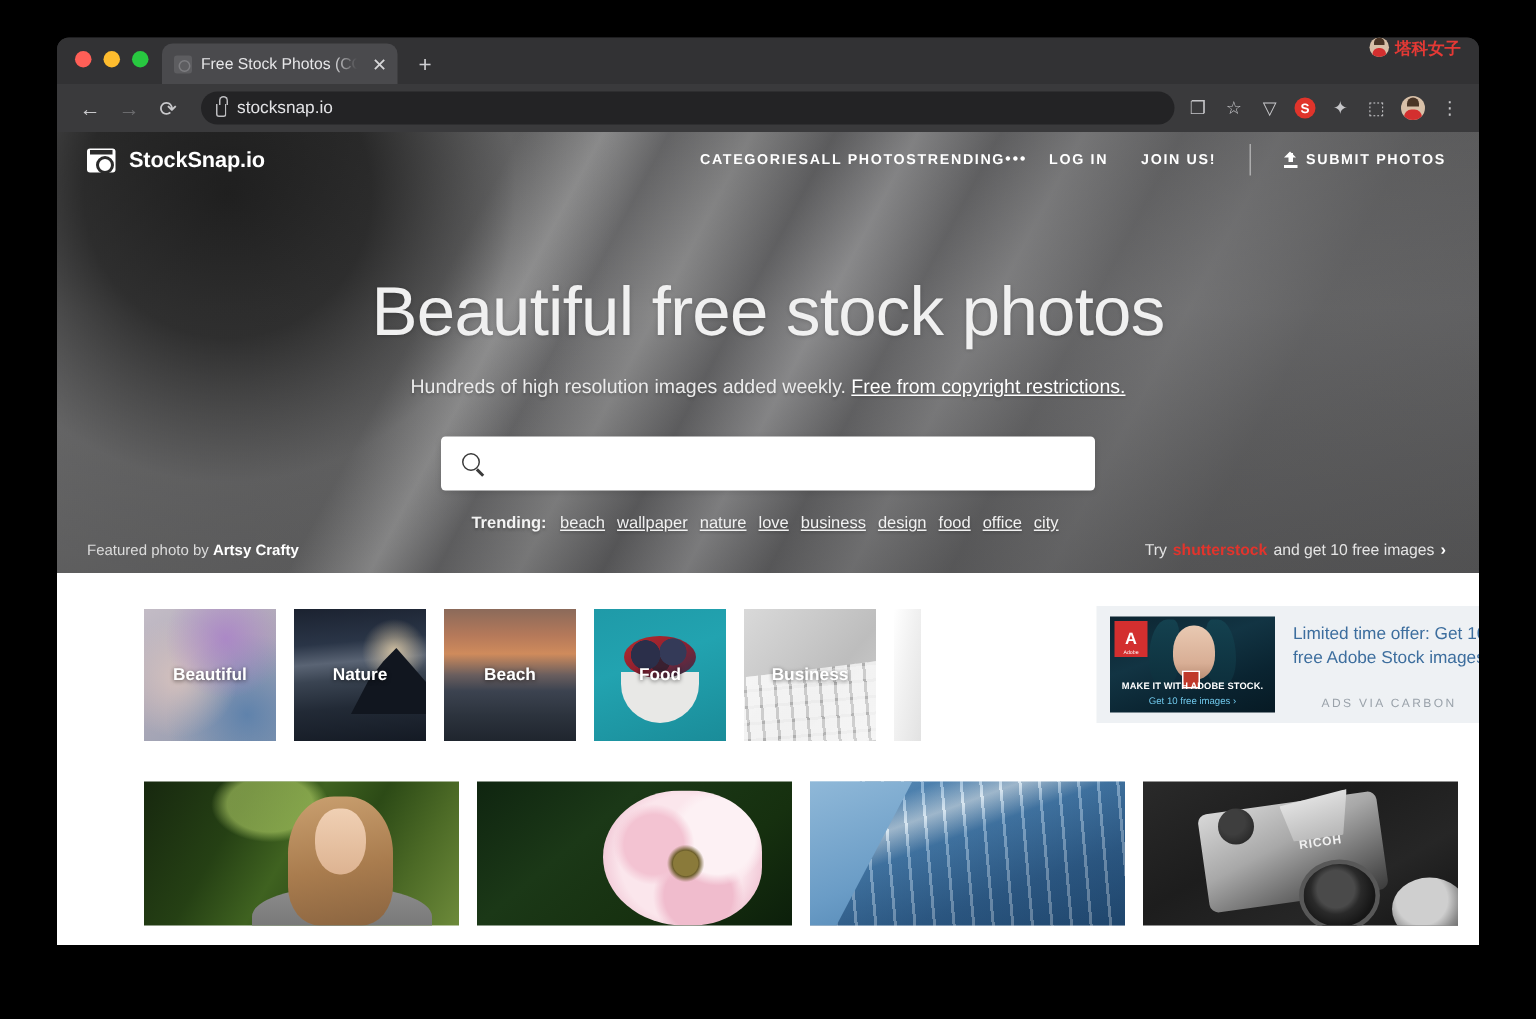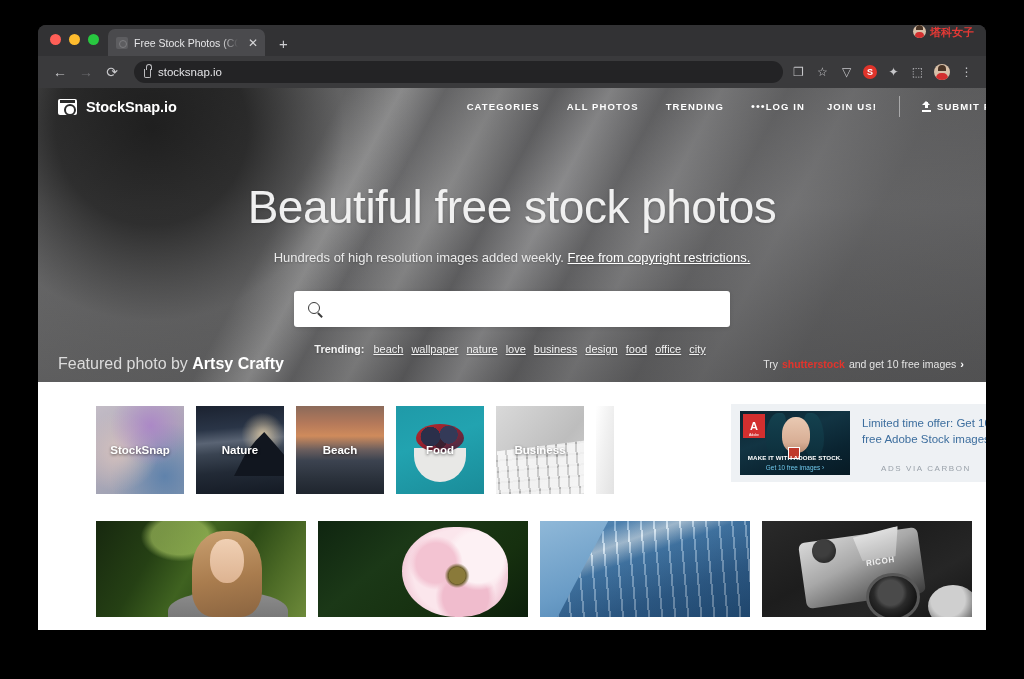--- a/index.html
+++ b/index.html
@@ -265,21 +265,20 @@
   .brand-text {
     color: #fff;
     font-size: 14.5px;
     font-weight: bold;
     letter-spacing: -0.1px;
   }
   .nav-center {
     margin-left: 290px;
     display: flex;
     align-items: center;
-    gap: 27px;
   }
   .nav-link {
     color: #fff;
     font-size: 9.5px;
     font-weight: bold;
     letter-spacing: 1.1px;
     text-decoration: none;
     white-space: nowrap;
   }
   .nav-dots { color: #fff; font-size: 11px; letter-spacing: 1px; line-height: 1; }
@@ -400,21 +399,21 @@
   .hero-foot {
     position: absolute;
     left: 0; right: 0; bottom: 9px;
     display: flex;
     align-items: center;
     padding: 0 22px 0 20px;
     z-index: 3;
   }
   .featured {
     color: #dcdcdc;
-    font-size: 16px;
+    font-size: 10px;
   }
   .featured b { color: #fff; font-weight: bold; }
   .shutter {
     margin-left: auto;
     color: #e4e4e4;
     font-size: 10.5px;
     display: flex;
     align-items: center;
     gap: 4px;
   }
@@ -838,21 +837,21 @@
             <span> and get 10 free images</span>
             <span class="chev">›</span>
         </div>
       </div>
     </div>
 
     <div class="content">
 
       <div class="tilerow">
         <div class="tile t-wallpapers">
-          <span class="tname">StockSnap</span>
+          <span class="tname">Beautiful</span>
         </div>
         <div class="tile t-nature">
           <span class="tname">Nature</span>
         </div>
         <div class="tile t-beach">
           <span class="tname">Beach</span>
         </div>
         <div class="tile t-food">
           <span class="tname">Food</span>
         </div>

